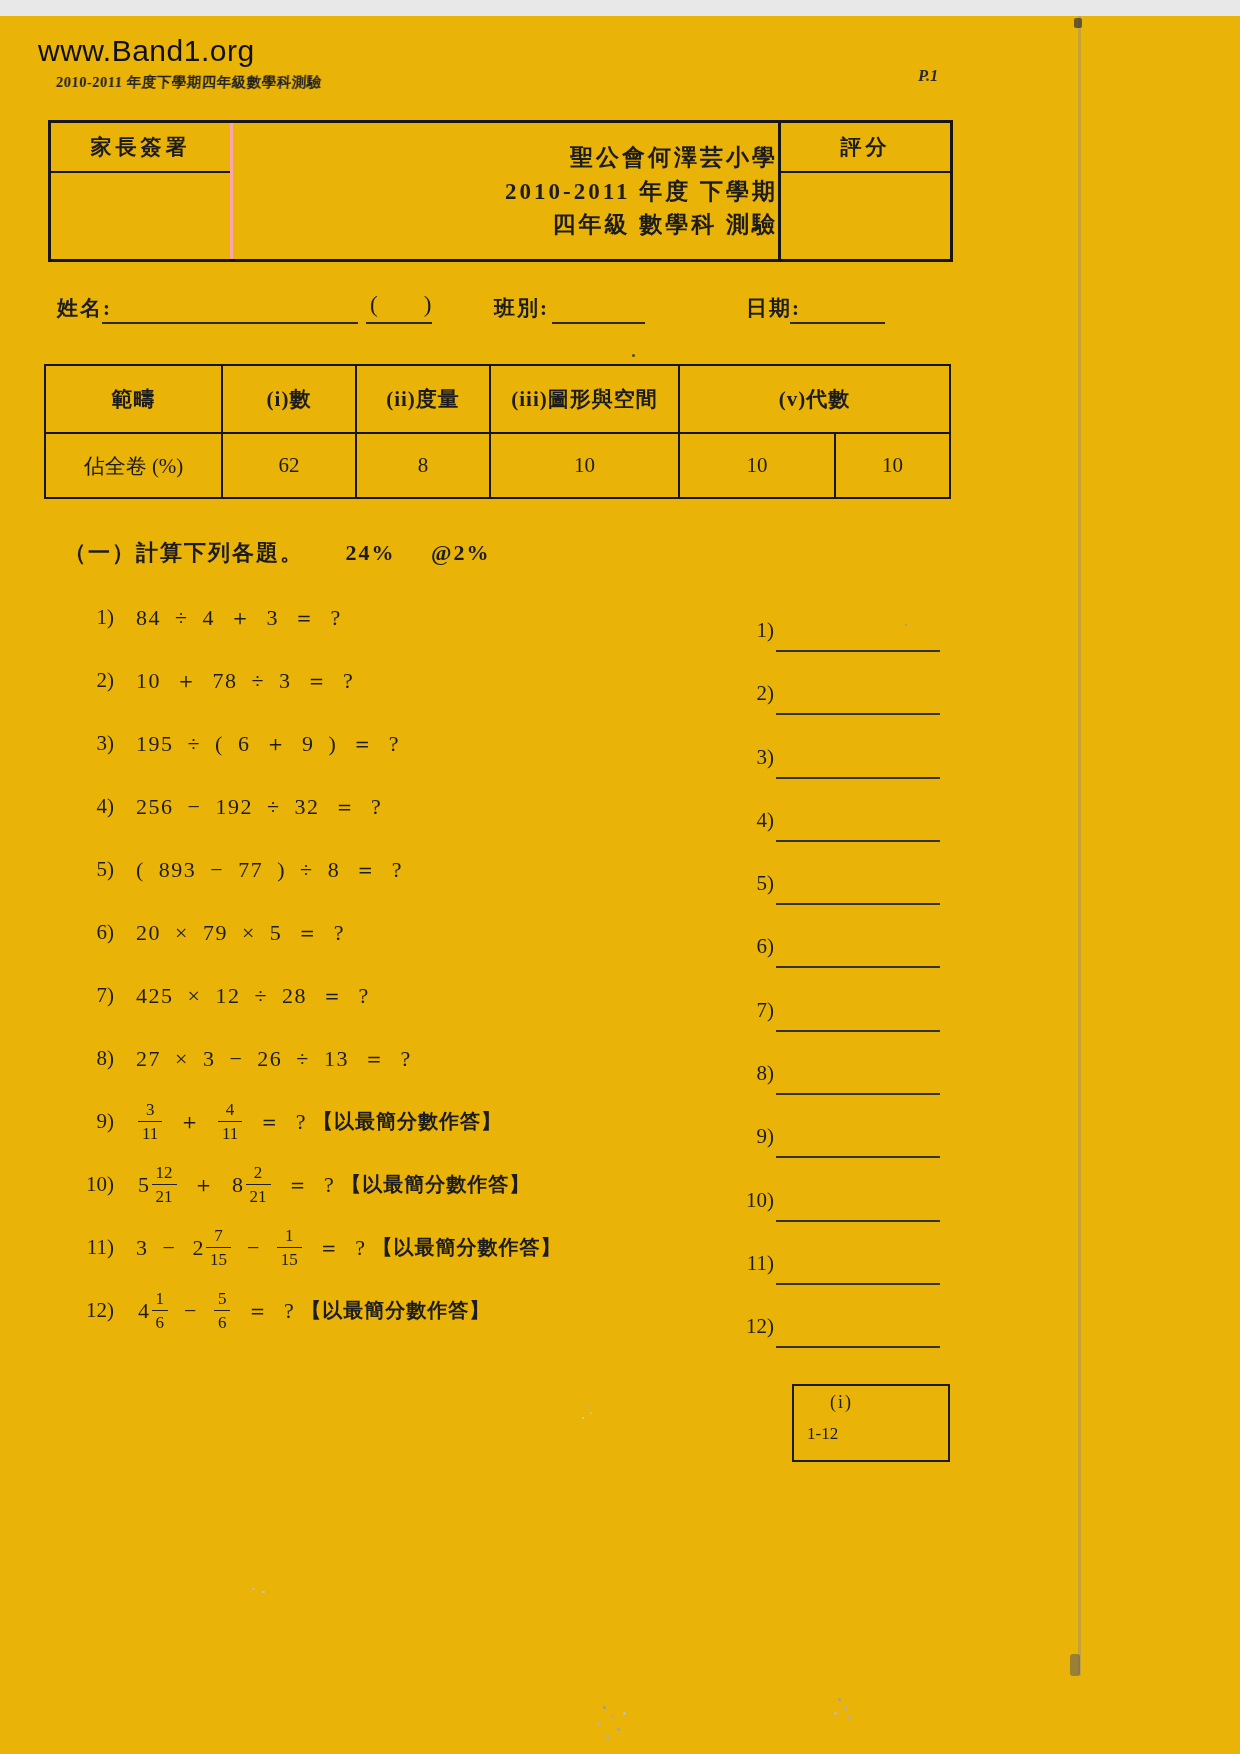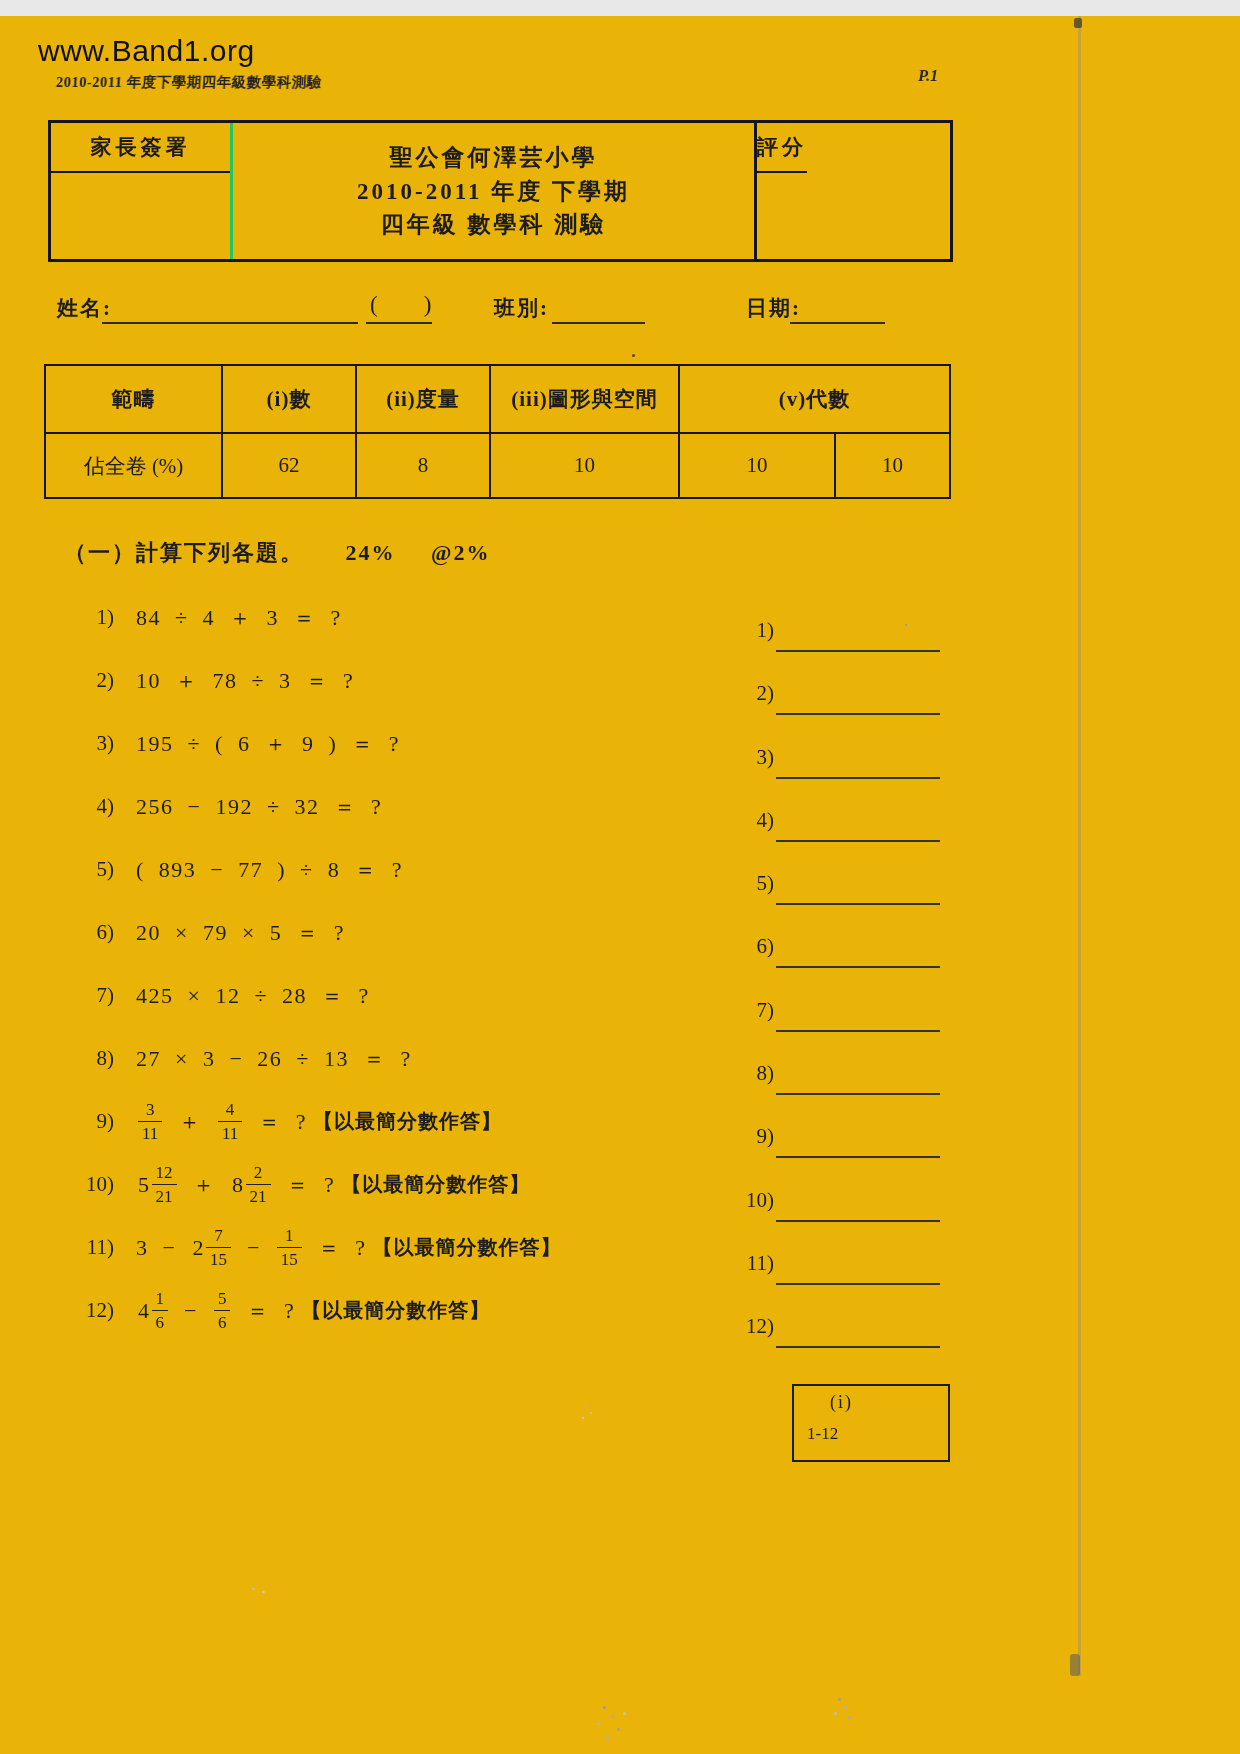--- a/index.html
+++ b/index.html
@@ -21,31 +21,31 @@
   }
   .page-no{
     position:absolute; left:918px; top:50px;
     font-size:16.5px; font-style:italic; font-weight:bold; color:#2a2a2a;
   }
   
   .header-table{
     position:absolute; left:48px; top:104px; width:905px; height:142px;
     border:3px solid #161616; box-sizing:border-box; display:flex;
   }
-  .ht-col-left{width:182px; border-right:3px solid #22c55e; box-sizing:border-box; display:flex; flex-direction:column;}
-  .ht-col-right{width:196px; border-left:3px solid #161616; box-sizing:border-box; display:flex; }
+  .ht-col-left{width:182px; border-right:3px solid #fca5a5; box-sizing:border-box; display:flex; flex-direction:column;}
+  .ht-col-right{width:172px; border-left:3px solid #161616; box-sizing:border-box; display:flex; flex-direction:column;}
   .ht-cell-top{
     height:50px; border-bottom:2.5px solid #161616; box-sizing:border-box;
     display:flex; align-items:center; justify-content:center;
     font-size:21px; font-weight:bold; letter-spacing:4px;
   }
   .ht-cell-bottom{flex:1;}
   .ht-col-mid{
     flex:1; display:flex; flex-direction:column; justify-content:space-evenly;
-    text-align:center; padding:16px 0;
+    text-align:right; padding:16px 0;
   }
   .ht-col-mid div{font-size:23px; font-weight:bold; letter-spacing:3px;}
   
   .student-row{position:absolute; left:0; top:276px; width:1240px; height:40px;}
   .student-row .lbl{position:absolute; top:2px; font-size:21px; font-weight:bold; letter-spacing:2px;}
   .uline{position:absolute; top:30px; height:0; border-bottom:2px solid #2b2b2b;}
   .paren{position:absolute; top:0; font-size:23px; white-space:pre; letter-spacing:0;}
   
   .cat-table{
     position:absolute; left:44px; top:348px; width:907px; height:135px;

